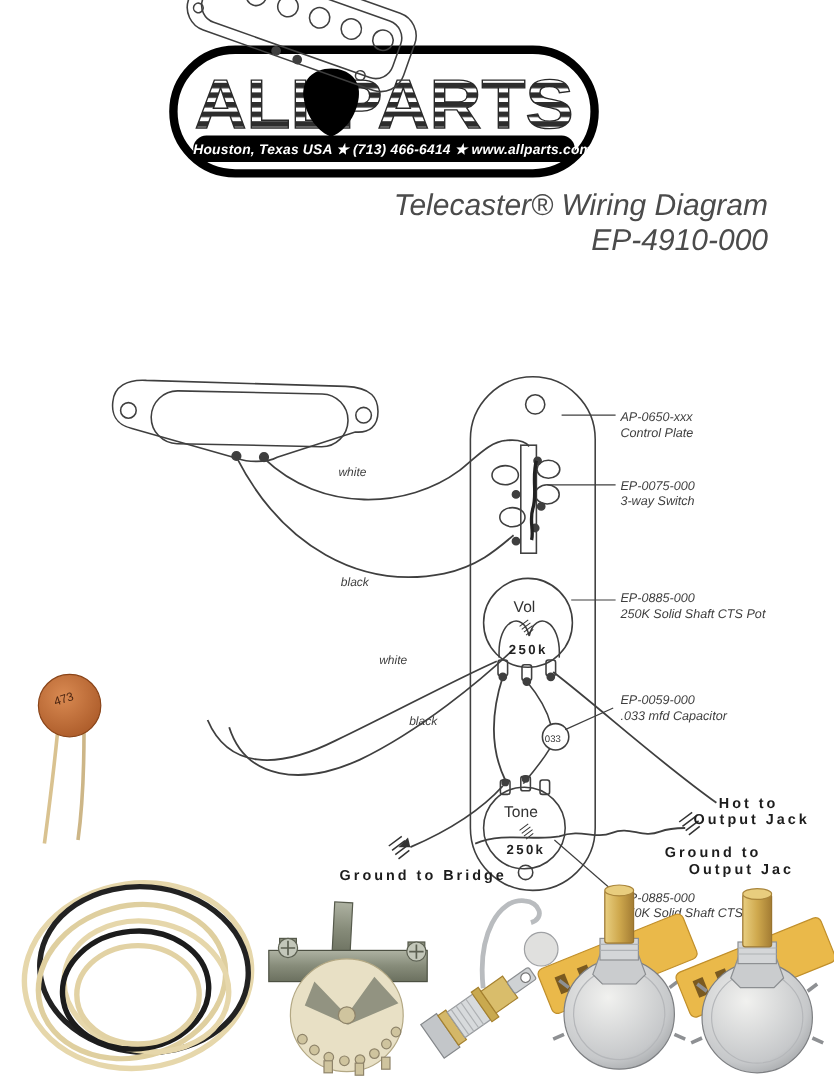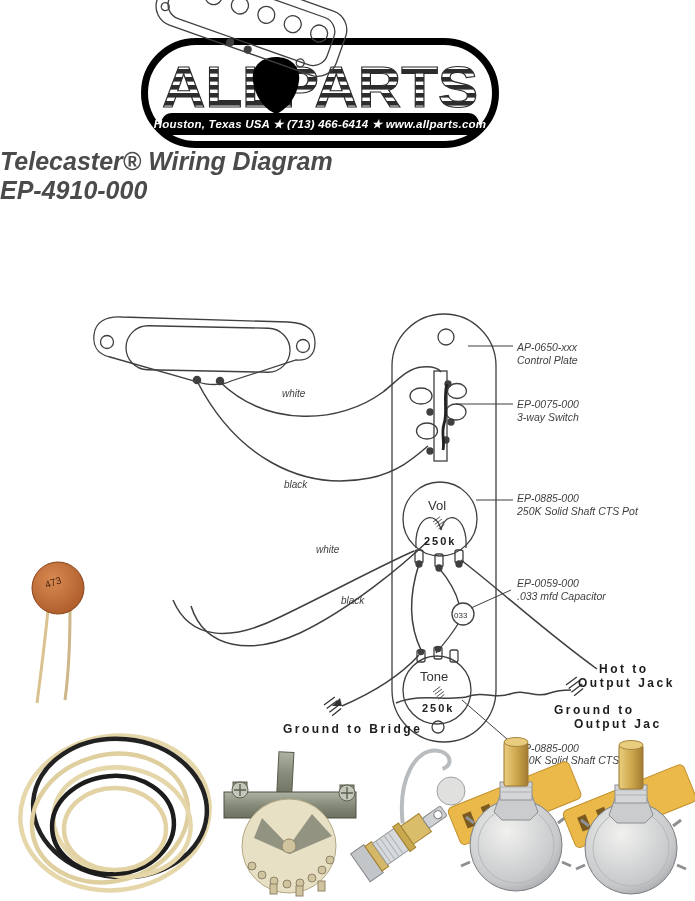--- a/index.html
+++ b/index.html
@@ -2,24 +2,24 @@
 <html><head>
 <meta charset="utf-8">
 <style>
   html,body{margin:0;padding:0;background:#ffffff;}
   .page{position:relative;width:695px;height:901px;background:#fff;overflow:hidden;
         font-family:"Liberation Sans",sans-serif;}
   .logo{position:absolute;left:141px;top:38px;width:358px;height:110px;
         border:7px solid #000;border-radius:58px;box-sizing:border-box;background:#fff;}
   .logo svg{position:absolute;left:0;top:0;}
   .tagline{position:absolute;left:13px;right:13px;bottom:6px;height:22px;background:#000;
-           border-radius:12px;color:#fff;display:flex;align-items:center;justify-content:center;
+           border-radius:12px;color:#fff;display:flex;align-items:center;justify-content:flex-start;
            font-style:italic;font-weight:bold;font-size:11.5px;letter-spacing:.2px;white-space:nowrap;}
-  .title{position:absolute;left:0;top:147px;width:640px;text-align:left;color:#4b4b4b;
-         font-weight:bold;font-style:italic;font-size:25px;line-height:1.16;}
+  .title{position:absolute;left:0;top:157px;width:640px;text-align:right;color:#4b4b4b;
+         font-weight:normal;font-style:italic;font-size:25px;line-height:1.16;}
   svg text{font-family:"Liberation Sans",sans-serif;}
   .callout{font-size:10.5px;font-style:italic;fill:#3f3f3f;}
   .wirelab{font-size:10px;font-style:italic;fill:#3f3f3f;}
   .boldlab{font-size:12px;font-weight:bold;fill:#1c1c1c;letter-spacing:2.5px;}
   .potlab{font-size:13px;fill:#333;}
   .potval{font-size:11px;font-weight:bold;fill:#222;letter-spacing:2px;}
 </style>
 </head>
 <body>
 

